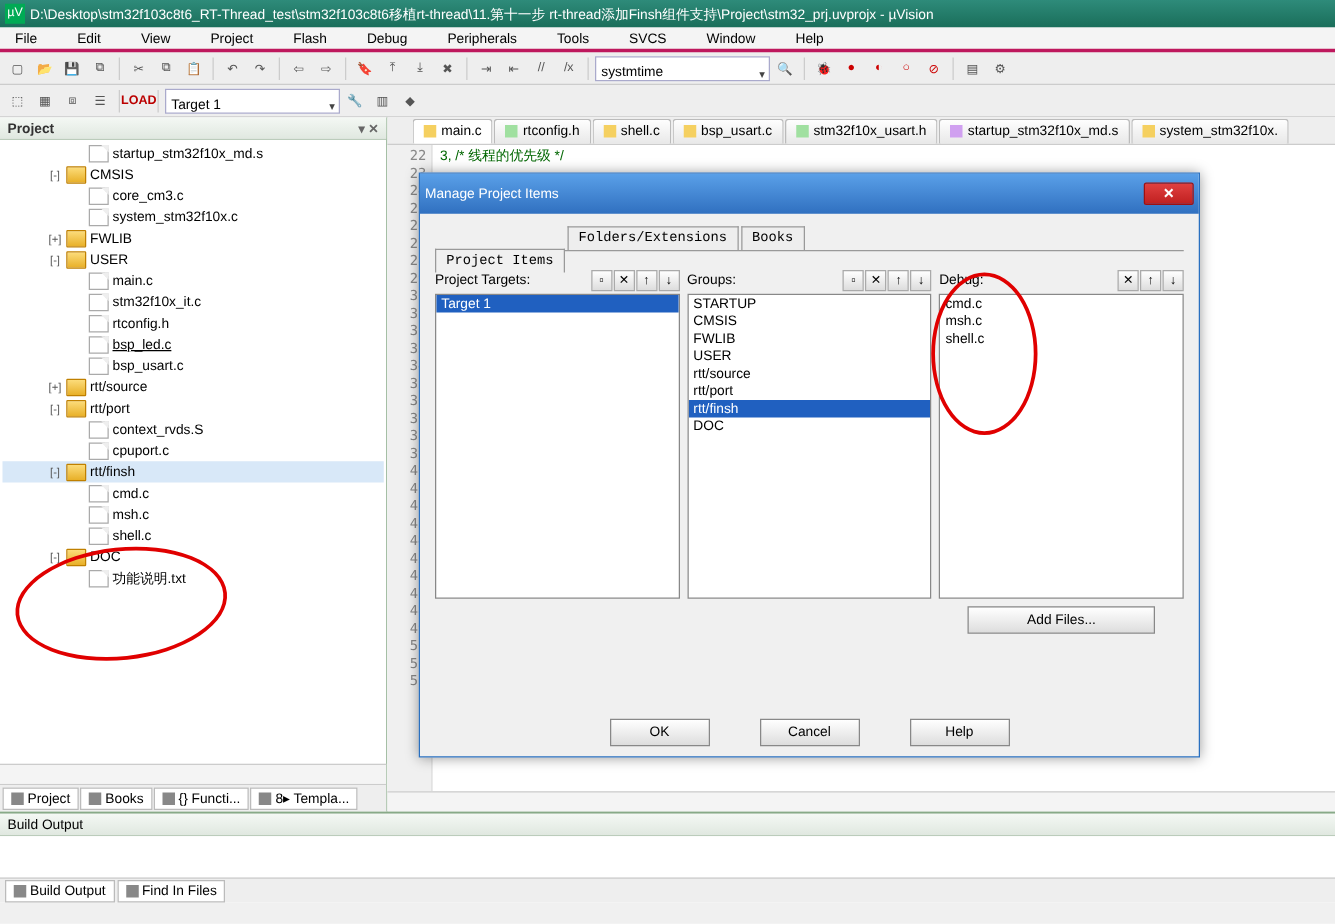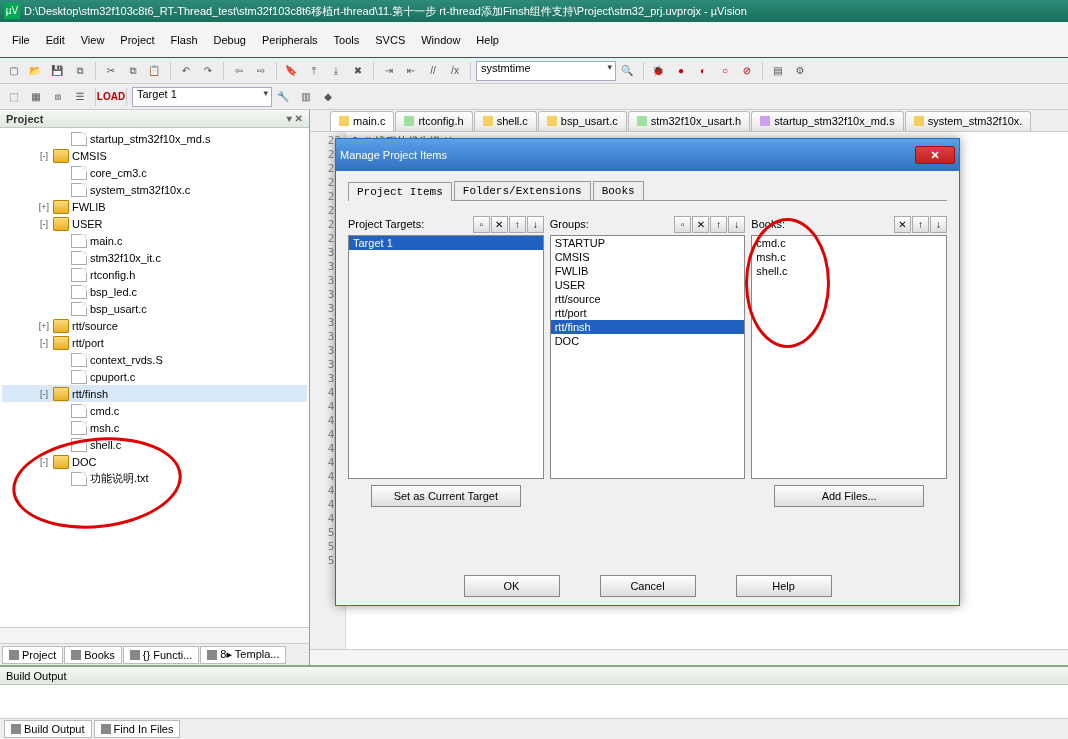--- a/index.html
+++ b/index.html
@@ -4,28 +4,28 @@
 <style>
 * { box-sizing: border-box; font-family: Tahoma, Arial, sans-serif; font-size: 11px; }
 body { margin: 0; padding: 0; width: 1068px; height: 739px; background: #f0f0f0; overflow: hidden; position: relative; }
 
 
 .titlebar { height: 22px; background: linear-gradient(#2e8b7a,#1a6e5a); color: #fff; display: flex; align-items: center; padding: 0 4px; }
 .titlebar .icon { width: 16px; height: 16px; background: #0a5; margin-right: 4px; font-size: 10px; text-align: center; line-height: 16px; }
 .titlebar-text { flex: 1; }
 
 
-.menubar { height: 36px; background: #f4f4f4; border-bottom: 1px solid #be185d; display: flex; align-items: center; padding: 0 4px; }
+.menubar { height: 20px; background: #f4f4f4; border-bottom: 3px solid #be185d; display: flex; align-items: center; padding: 0 4px; gap: 16px; }
 .menubar span { padding: 2px 8px; cursor: default; }
 
 
 .toolbar { height: 26px; background: #eee; border-bottom: 1px solid #ccc; display: flex; align-items: center; padding: 0 4px; gap: 2px; }
 .tbtn { width: 20px; height: 20px; border: 1px solid transparent; display: inline-flex; align-items: center; justify-content: center; font-size: 10px; color: #555; }
 .tsep { width: 1px; height: 18px; background: #ccc; margin: 0 3px; }
-.tcombo { height: 20px; border: 1px solid #aac; background: #fff; padding: 0 16px 0 4px; position: relative; display: inline-flex; align-items: flex-start; min-width: 100px; }
+.tcombo { height: 20px; border: 1px solid #aac; background: #fff; padding: 0 16px 0 4px; position: relative; display: inline-flex; align-items: flex-end; min-width: 100px; }
 .tcombo::after { content: "▾"; position: absolute; right: 3px; font-size: 9px; color: #444; }
 
 
 .mainwrap { display: flex; height: 555px; }
 
 
 .projectpane { width: 310px; border-right: 1px solid #8a8; display: flex; flex-direction: column; background: #fff; }
 .ppheader { height: 18px; background: linear-gradient(#f4f8f4,#e0e8e0); border-bottom: 1px solid #bcb; padding: 0 6px; display: flex; align-items: center; font-weight: bold; color: #333; }
 .ppheader .close { margin-left: auto; font-size: 10px; color: #666; }
 .tree { flex: 1; overflow: auto; padding: 2px; }
@@ -61,33 +61,33 @@
 .bobody { flex: 1; background: #fff; }
 .botabs { height: 20px; background: #eee; border-top: 1px solid #ccc; display: flex; align-items: center; gap: 2px; padding: 0 4px; }
 
 
 .dialog { position: absolute; left: 335px; top: 138px; width: 625px; height: 468px; background: #f0f0f0; border: 1px solid #2a70c0; box-shadow: 0 0 10px rgba(0,0,0,0.4); }
 .dlgtitle { height: 26px; background: linear-gradient(#5aa0e8,#3070c0); display: flex; align-items: center; padding: 16px 4px; color: #fff; }
 .dlgtitle .close { margin-left: auto; width: 40px; height: 18px; background: linear-gradient(#e04040,#c02020); border: 1px solid #a01010; border-radius: 2px; text-align: center; color: #fff; font-weight: bold; line-height: 16px; }
 .dlgbody { padding: 10px 12px; }
 .tabstrip { display: flex; border-bottom: 1px solid #999; margin-bottom: 14px; }
 .dlgtab { padding: 3px 8px; border: 1px solid #999; border-bottom: none; margin-right: 2px; background: #eee; font-family: "Courier New", monospace; }
-.dlgtab.active { background: #f0f0f0; position: relative; top: 1px; }
+.dlgtab.active { background: #f0f0f0; position: relative; top: 18px; }
 .threecol { display: flex; gap: 6px; }
 .col { flex: 1; display: flex; flex-direction: column; }
 .colhdr { display: flex; align-items: center; margin-bottom: 2px; height: 18px; }
 .colhdr .lbl { flex: 1; }
 .colhdr .btns { display: flex; gap: 1px; }
 .minibtn { width: 17px; height: 17px; border: 1px solid #aaa; background: linear-gradient(#fff,#ddd); font-size: 10px; text-align: center; line-height: 15px; }
 .listbox { height: 244px; border: 1px solid #888; background: #fff; overflow: auto; }
 .litem { padding: 1px 4px; }
 .litem.sel { background: #2060c0; color: #fff; }
 .dlgrowbtn { margin-top: 6px; width: 150px; height: 22px; border: 1px solid #888; background: linear-gradient(#fff,#ddd); align-self: center; }
 .dlgfooter { position: absolute; bottom: 8px; left: 0; right: 0; display: flex; justify-content: center; gap: 40px; }
-.dlgfooter button { width: 96px; height: 22px; border: 1px solid #888; background: linear-gradient(#fff,#ddd); }
+.dlgfooter button { width: 80px; height: 22px; border: 1px solid #888; background: linear-gradient(#fff,#ddd); }
 
 
 .redcircle { position: absolute; border: 3px solid #e00000; border-radius: 50%; pointer-events: none; }
 </style>
 </head>
 <body>
 
 <div class="titlebar">
   <div class="icon">µV</div>
   <div class="titlebar-text">D:\Desktop\stm32f103c8t6_RT-Thread_test\stm32f103c8t6移植rt-thread\11.第十一步 rt-thread添加Finsh组件支持\Project\stm32_prj.uvprojx - µVision</div>
@@ -210,21 +210,21 @@
         <div class="tnode" style="padding-left: 54px;">
           <span class="exp"></span>
           <span class="ficon file"></span>
           <span>stm32f10x_it.c</span>
         </div>
         <div class="tnode" style="padding-left: 54px;">
           <span class="exp"></span>
           <span class="ficon file"></span>
           <span>rtconfig.h</span>
         </div>
-        <div class="tnode" style="padding-left: 54px;">
+        <div class="tnode" style="padding-left: 54px; text-decoration: underline;">
           <span class="exp"></span>
           <span class="ficon file"></span>
           <span>bsp_led.c</span>
         </div>
         <div class="tnode" style="padding-left: 54px;">
           <span class="exp"></span>
           <span class="ficon file"></span>
           <span>bsp_usart.c</span>
         </div>
         <div class="tnode" style="padding-left: 36px;">
@@ -404,21 +404,20 @@
           <span class="btns">
             <span class="minibtn">▫</span>
             <span class="minibtn">✕</span>
             <span class="minibtn">↑</span>
             <span class="minibtn">↓</span>
           </span>
         </div>
         <div class="listbox" id="list1">
             <div class="litem sel">Target 1</div>
           </div>
-        <button class="dlgrowbtn">Set as Current Target</button>
       </div>
       <div class="col">
         <div class="colhdr">
           <span class="lbl">Groups:</span>
           <span class="btns">
             <span class="minibtn">▫</span>
             <span class="minibtn">✕</span>
             <span class="minibtn">↑</span>
             <span class="minibtn">↓</span>
           </span>
@@ -429,21 +428,21 @@
             <div class="litem">FWLIB</div>
             <div class="litem">USER</div>
             <div class="litem">rtt/source</div>
             <div class="litem">rtt/port</div>
             <div class="litem sel">rtt/finsh</div>
             <div class="litem">DOC</div>
           </div>
       </div>
       <div class="col">
         <div class="colhdr">
-          <span class="lbl">Books:</span>
+          <span class="lbl">Debug:</span>
           <span class="btns">
             <span class="minibtn">✕</span>
             <span class="minibtn">↑</span>
             <span class="minibtn">↓</span>
           </span>
         </div>
         <div class="listbox" id="list3">
             <div class="litem">cmd.c</div>
             <div class="litem">msh.c</div>
             <div class="litem">shell.c</div>

